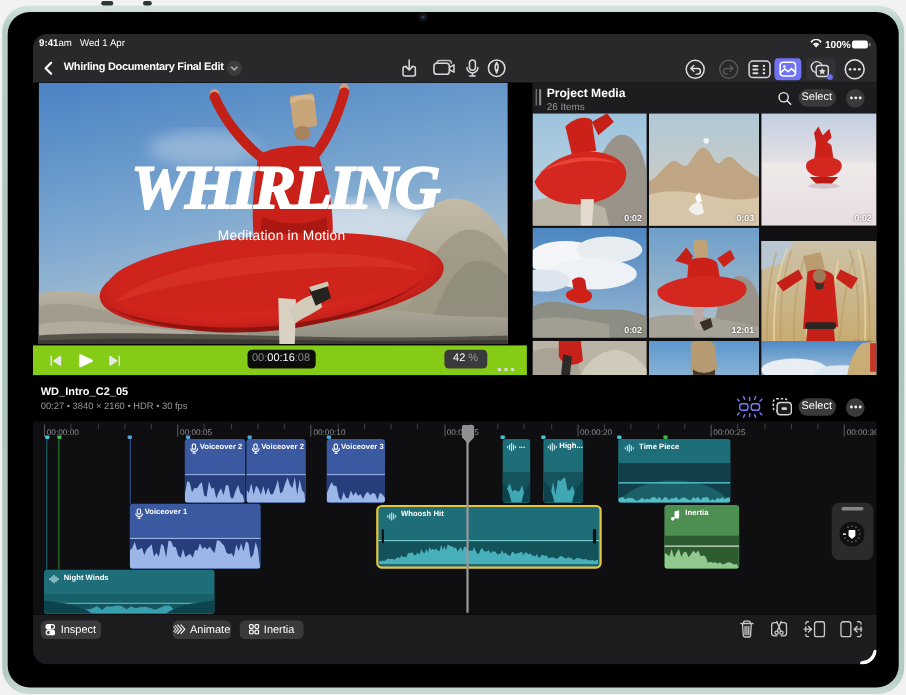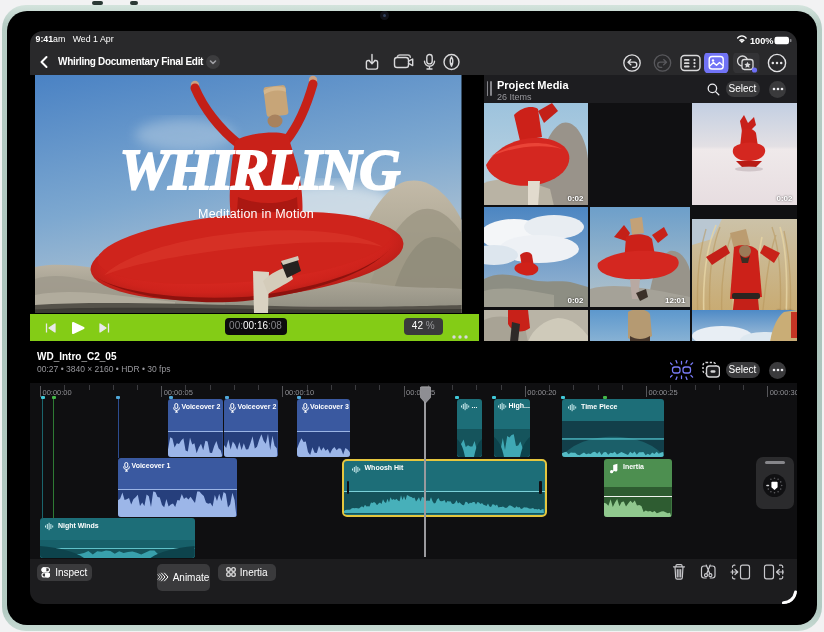--- a/index.html
+++ b/index.html
@@ -251,20 +251,37 @@
         <rect width="104" height="103" fill="url(#t1s)"></rect>
         <path d="M48 103 C52 58 64 26 78 20 C92 16 102 36 104 56 L104 103 Z" fill="#99938a"></path>
         <path d="M0 103 L0 80 C20 72 44 78 66 86 L70 103 Z" fill="#b9b3a4"></path>
         <path d="M30 12 C38 4 48 2 54 6 L58 34 L36 38 Z" fill="#cc2119"></path>
         <path d="M54 8 L68 0 L74 8 L60 20 Z" fill="#c32018"></path>
         <path d="M2 62 C18 34 58 28 78 42 C92 52 86 72 60 80 C34 88 6 78 2 62 Z" fill="#d42720"></path>
         <path d="M6 54 C28 38 60 36 78 46 C58 40 26 44 6 54 Z" fill="#ea4437"></path>
         <path d="M44 78 L56 78 L54 103 L44 103 Z" fill="#e2dbce"></path>
       </svg>
       <span class="dur">0:02</span>
+    </div>
+    <div class="tile" style="left:106px;top:27.5px;width:99.5px;height:102.5px;">
+      <svg width="100" height="103" viewBox="0 0 100 103">
+        <defs>
+            <linearGradient id="t2s" x1="0" y1="0" x2="0" y2="1">
+              <stop offset="0" stop-color="#b0c8d6"></stop>
+              <stop offset="1" stop-color="#d8cfc0"></stop>
+            </linearGradient>
+          </defs>
+        <rect width="100" height="103" fill="url(#t2s)"></rect>
+        <circle cx="52" cy="25" r="2.6" fill="#eef2f4"></circle>
+        <path d="M0 103 L0 62 C8 58 14 48 20 44 C26 40 30 52 36 46 C42 38 46 28 52 32 C58 36 60 50 66 44 C72 36 76 40 82 46 C88 52 94 56 100 58 L100 103 Z" fill="#c0a584"></path>
+        <path d="M0 103 L0 74 C20 68 40 72 60 76 C80 80 92 78 100 76 L100 103 Z" fill="#d7c5a8"></path>
+        <path d="M36 88 C38 82 44 80 48 82 L50 90 C46 94 40 93 36 88 Z" fill="#f2f0ea"></path>
+        <path d="M42 76 L46 72 L48 80 L44 82 Z" fill="#fff"></path>
+      </svg>
+      <span class="dur">0:03</span>
     </div>
     <div class="tile" style="left:208px;top:27.5px;width:104.5px;height:102.5px;">
       <svg width="105" height="103" viewBox="0 0 105 103">
         <defs>
             <linearGradient id="t3s" x1="0" y1="0" x2="0" y2="1">
               <stop offset="0" stop-color="#c3cfe2"></stop>
               <stop offset="0.42" stop-color="#e3e0e4"></stop>
               <stop offset="0.45" stop-color="#efe9ea"></stop>
               <stop offset="1" stop-color="#e7dde0"></stop>
             </linearGradient>
@@ -672,21 +689,21 @@
           <g fill="#fff">
             <path d="M0.8 3.4 h2 L5.6 1 v8 L2.8 6.6 h-2 Z"></path>
           </g>
           <g stroke="#fff" fill="none" stroke-width="0.9" stroke-linecap="round">
             <path d="M7.2 3.2 a2.6 2.6 0 0 1 0 3.6"></path>
             <path d="M8.8 1.8 a4.8 4.8 0 0 1 0 6.4"></path>
           </g>
         </svg>
       <span>Volume</span>
     </div>
-    <div class="abs pill" style="left:126.5px;top:218.5px;width:53px;height:27px;border-radius:5px;font-size:10px;gap:4px;">
+    <div class="abs pill" style="left:126.5px;top:218.5px;width:53px;height:17px;border-radius:5px;font-size:10px;gap:4px;">
       <svg width="12" height="10" viewBox="0 0 12 10">
           <g stroke="#fff" fill="none" stroke-width="1">
             <path d="M4.2 0.8 8 5 4.2 9.2"></path>
             <path d="M2.2 1.6 5.2 5 2.2 8.4" opacity="0.85"></path>
             <path d="M0.6 2.4 2.8 5 0.6 7.6" opacity="0.7"></path>
             <path d="M6.6 0.8 10.4 5 6.6 9.2" transform="translate(0.6,0)"></path>
           </g>
         </svg>
       <span>Animate</span>
     </div>

